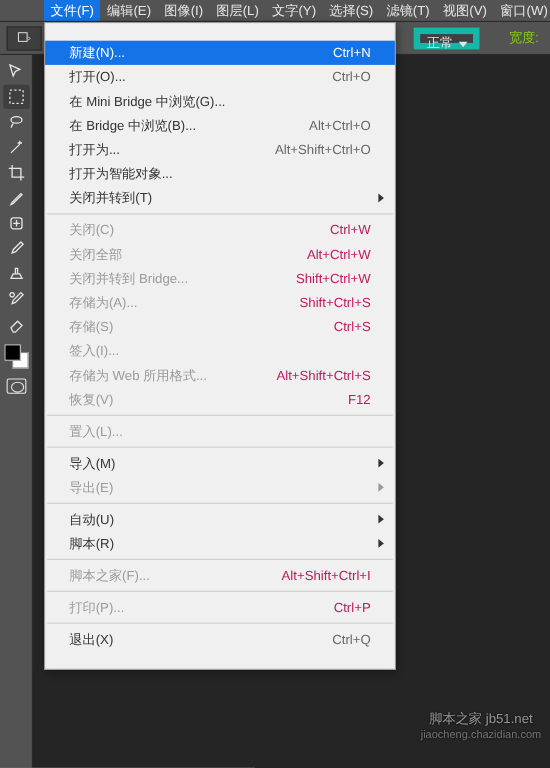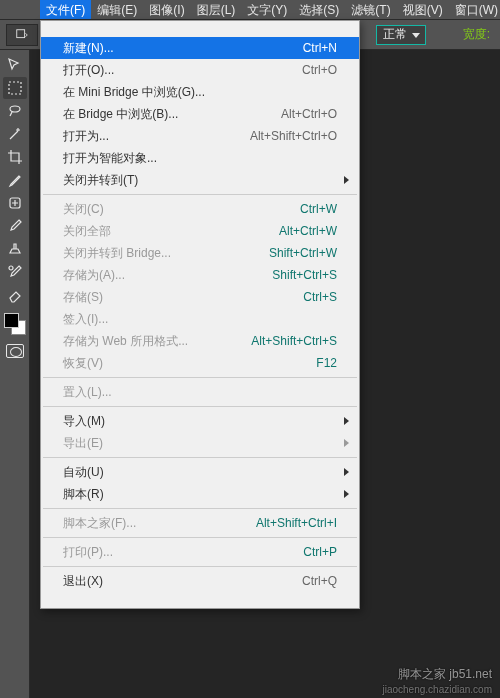--- a/index.html
+++ b/index.html
@@ -4,44 +4,44 @@
 <style>
 *{margin:0;padding:0;box-sizing:border-box;font-family:"Microsoft YaHei",Arial,sans-serif;font-size:12px;-webkit-font-smoothing:antialiased}
 body{width:500px;height:698px;background:#535353;overflow:hidden;position:relative}
 .menubar{height:20px;background:#535353;display:flex;padding-left:40px;border-bottom:1px solid #2a2a2a}
 .menubar-item{color:#e6e6e6;padding:2px 6px;cursor:pointer;white-space:nowrap}
 .menubar-item.active{background:#1473e6;color:#fff}
 .optionsbar{height:30px;background:#535353;display:flex;align-items:center;padding:0 6px;gap:8px;border-bottom:1px solid #2a2a2a}
 .tool-preset{width:32px;height:22px;background:#3f3f3f;border:1px solid #2a2a2a;display:flex;align-items:center;justify-content:center}
 .tool-preset svg{width:14px;height:14px}
 .opt-label{color:#84cc16;margin-left:auto;margin-right:4px}
-.opt-select{background:#3f3f3f;color:#e6e6e6;border:1px solid #14b8a6;height:20px;padding:0 18px 0 6px;position:relative}
+.opt-select{background:#3f3f3f;color:#e6e6e6;border:6px solid #14b8a6;height:20px;padding:0 18px 0 6px;position:relative}
 .opt-select::after{content:"";position:absolute;right:5px;top:7px;border-left:4px solid transparent;border-right:4px solid transparent;border-top:5px solid #e6e6e6}
 .workspace{position:absolute;top:50px;left:0;right:0;bottom:0;display:flex}
 .toolbar{width:30px;background:#535353;border-right:1px solid #2a2a2a;display:flex;flex-direction:column;align-items:center;padding-top:4px;gap:1px}
 .tool{width:24px;height:22px;display:flex;align-items:center;justify-content:center;cursor:pointer;border-radius:2px}
 .tool.sel{background:#3f3f3f}
 .tool svg{width:16px;height:16px;fill:none;stroke:#e6e6e6;stroke-width:1.2}
 .swatch{width:22px;height:22px;position:relative;margin-top:6px}
 .sw-fg{position:absolute;width:15px;height:15px;background:#000;border:1px solid #ccc;z-index:2}
 .sw-bg{position:absolute;right:0;bottom:0;width:15px;height:15px;background:#fff;border:1px solid #888}
 .quickmask{width:18px;height:14px;border:1px solid #e6e6e6;border-radius:2px;margin-top:8px;position:relative}
 .quickmask::after{content:"";position:absolute;top:2px;left:3px;width:10px;height:8px;border:1px solid #e6e6e6;border-radius:50%}
 .canvas{flex:1;background:#252525}
 .dropdown{position:absolute;top:20px;left:40px;width:320px;background:#f0f0f0;border:1px solid #999;box-shadow:2px 3px 8px rgba(0,0,0,.4);padding:16px 0}
 .menu-item{display:flex;align-items:center;justify-content:space-between;height:22px;padding:0 22px 0 22px;color:#333;cursor:default;position:relative}
 .menu-item.hl{background:#1473e6;color:#fff}
 .menu-item.disabled{color:#9a9a9a}
 .menu-item .sc{color:#666}
 .menu-item.hl .sc{color:#fff}
-.menu-item.disabled .sc{color:#0f766e}
+.menu-item.disabled .sc{color:#be185d}
 .menu-item.sub::after{content:"";position:absolute;right:10px;top:7px;border-top:4px solid transparent;border-bottom:4px solid transparent;border-left:5px solid #333}
 .menu-item.disabled.sub::after{border-left-color:#9a9a9a}
 .sep{height:1px;background:#ccc;margin:3px 2px}
-.watermark{position:absolute;right:8px;bottom:0;color:rgba(255,255,255,.55);font-size:13px;text-align:right;line-height:16px;text-shadow:0 0 2px #000}
+.watermark{position:absolute;right:8px;bottom:21px;color:rgba(255,255,255,.55);font-size:13px;text-align:center;line-height:16px;text-shadow:0 0 2px #000}
 .watermark .sub{font-size:10px;color:rgba(255,255,255,.4)}
 </style>
 </head>
 <body>
 
 <div class="menubar" id="menubar">
     <div class="menubar-item active">文件(F)</div>
     <div class="menubar-item">编辑(E)</div>
     <div class="menubar-item">图像(I)</div>
     <div class="menubar-item">图层(L)</div>

